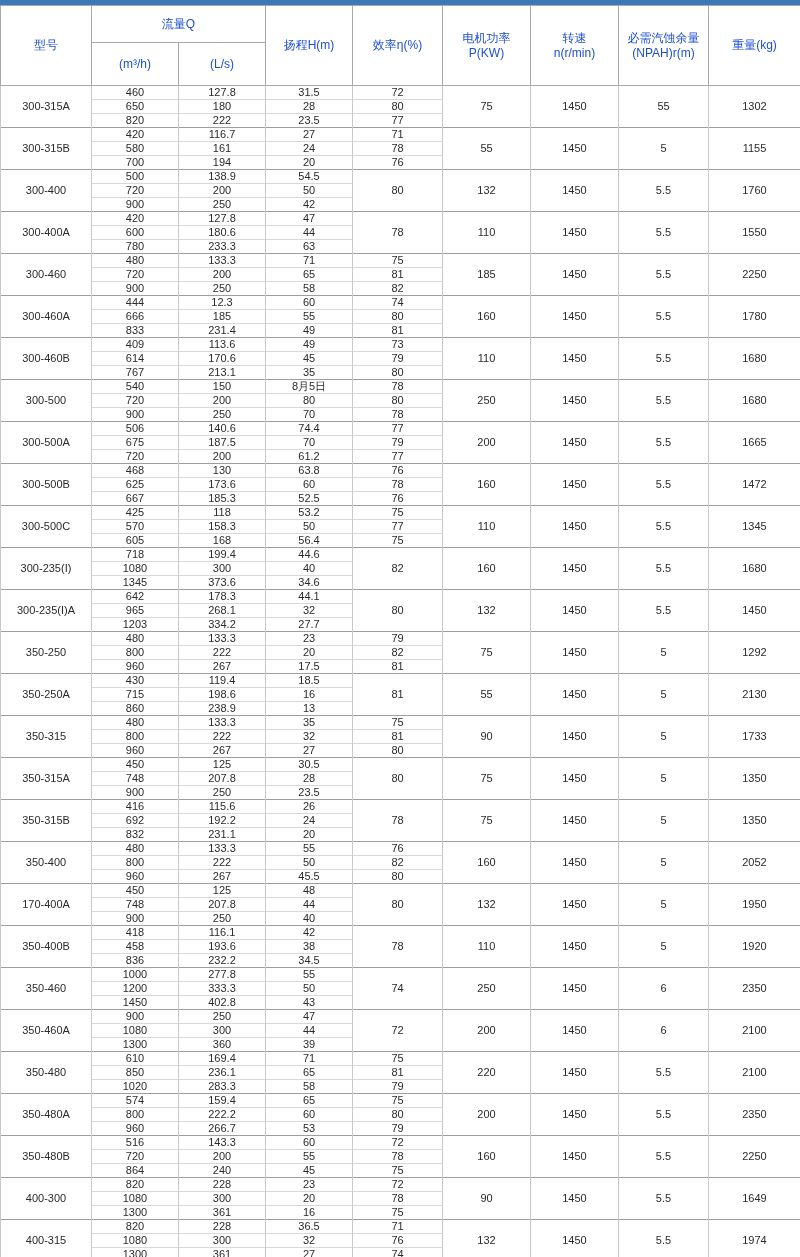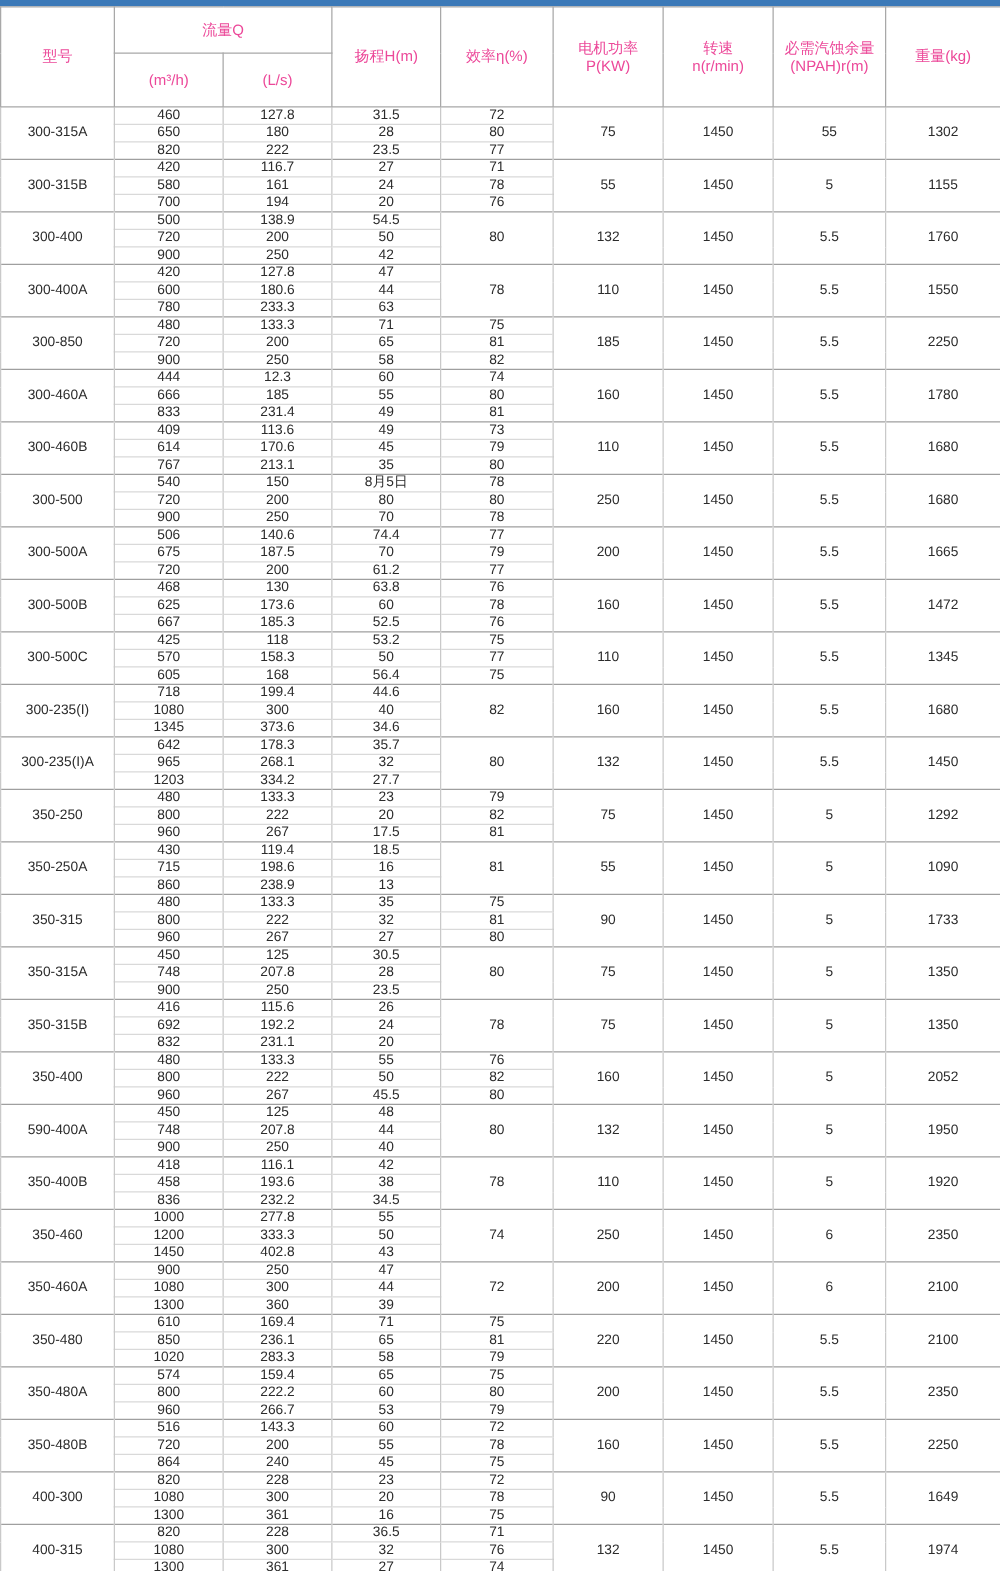--- a/index.html
+++ b/index.html
@@ -23,21 +23,21 @@
     padding: 0;
     text-align: center;
     vertical-align: middle;
     overflow: hidden;
     white-space: nowrap;
   }
   
   thead th {
     font-weight: normal;
     font-size: 12px;
-    color: #ec4899;
+    color: #1d4ed8;
     border: 1px solid #a8a8a8;
     background: #ffffff;
   }
   thead tr.h1 { height: 37px; }
   thead tr.h2 { height: 43px; }
   thead th span { display: block; line-height: 15px; }
   
   tbody td {
     height: 13px;
     line-height: 13px;
@@ -188,21 +188,21 @@
         <td>600</td>
         <td>180.6</td>
         <td>44</td>
       </tr>
       <tr class="sub-row">
         <td>780</td>
         <td>233.3</td>
         <td>63</td>
       </tr>
       <tr class="group-start">
-        <td rowspan="3">300-850</td>
+        <td rowspan="3">300-460</td>
         <td>480</td>
         <td>133.3</td>
         <td>71</td>
         <td>75</td>
         <td rowspan="3">185</td>
         <td rowspan="3">1450</td>
         <td rowspan="3">5.5</td>
         <td rowspan="3">2250</td>
       </tr>
       <tr class="sub-row">
@@ -373,21 +373,21 @@
       </tr>
       <tr class="sub-row">
         <td>1345</td>
         <td>373.6</td>
         <td>34.6</td>
       </tr>
       <tr class="group-start">
         <td rowspan="3">300-235(I)A</td>
         <td>642</td>
         <td>178.3</td>
-        <td>35.7</td>
+        <td>44.1</td>
         <td rowspan="3">80</td>
         <td rowspan="3">132</td>
         <td rowspan="3">1450</td>
         <td rowspan="3">5.5</td>
         <td rowspan="3">1450</td>
       </tr>
       <tr class="sub-row">
         <td>965</td>
         <td>268.1</td>
         <td>32</td>
@@ -422,21 +422,21 @@
       </tr>
       <tr class="group-start">
         <td rowspan="3">350-250A</td>
         <td>430</td>
         <td>119.4</td>
         <td>18.5</td>
         <td rowspan="3">81</td>
         <td rowspan="3">55</td>
         <td rowspan="3">1450</td>
         <td rowspan="3">5</td>
-        <td rowspan="3">1090</td>
+        <td rowspan="3">2130</td>
       </tr>
       <tr class="sub-row">
         <td>715</td>
         <td>198.6</td>
         <td>16</td>
       </tr>
       <tr class="sub-row">
         <td>860</td>
         <td>238.9</td>
         <td>13</td>
@@ -523,21 +523,21 @@
         <td>50</td>
         <td>82</td>
       </tr>
       <tr class="sub-row">
         <td>960</td>
         <td>267</td>
         <td>45.5</td>
         <td>80</td>
       </tr>
       <tr class="group-start">
-        <td rowspan="3">590-400A</td>
+        <td rowspan="3">170-400A</td>
         <td>450</td>
         <td>125</td>
         <td>48</td>
         <td rowspan="3">80</td>
         <td rowspan="3">132</td>
         <td rowspan="3">1450</td>
         <td rowspan="3">5</td>
         <td rowspan="3">1950</td>
       </tr>
       <tr class="sub-row">

